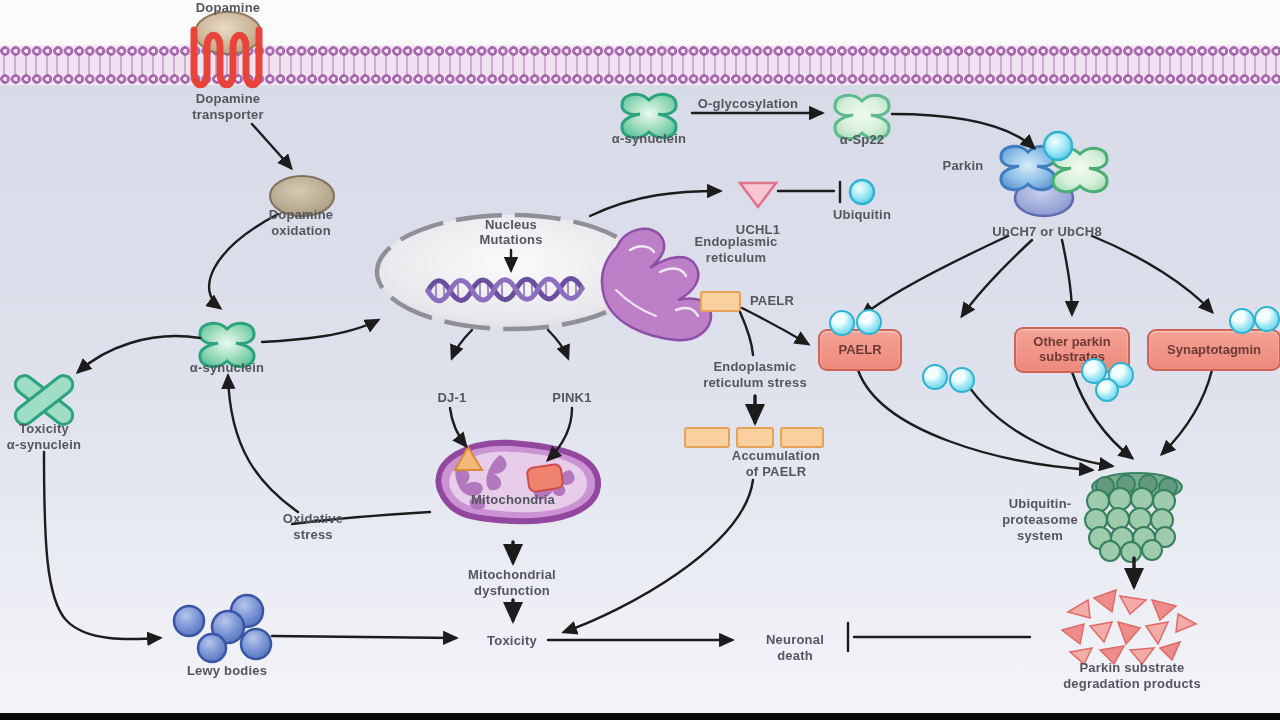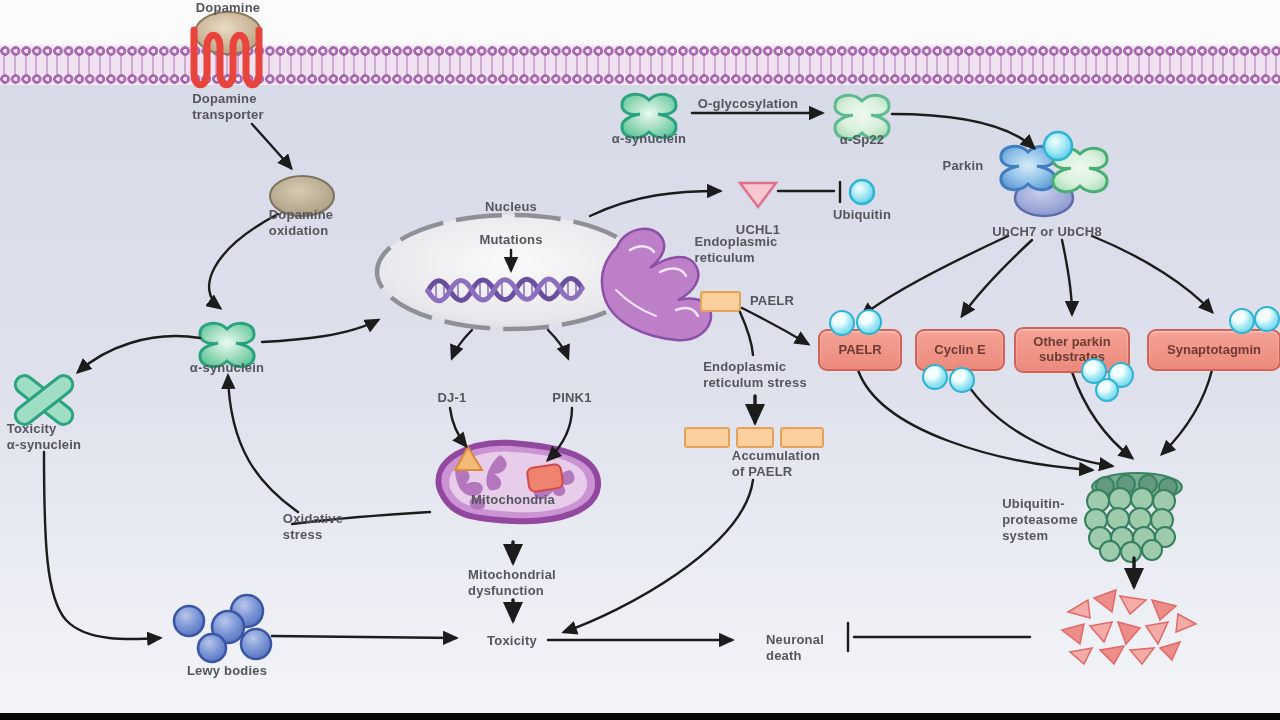--- a/index.html
+++ b/index.html
@@ -11,21 +11,21 @@
   
   .membrane{position:absolute;left:0;top:45px;width:1280px;height:40px;background:#f4e9f5;}
   .mem-row{position:absolute;left:0;width:100%;height:12px;background-repeat:repeat-x;
            background-image:radial-gradient(circle at 5px 6px,#f4e6f5 0 2.2px,#a868af 2.2px 4.6px,rgba(0,0,0,0) 5px);
            background-size:10.6px 12px;}
   .mem-row.top{top:0;} .mem-row.bot{bottom:0;}
   .mem-mid{position:absolute;left:0;top:11px;width:100%;height:18px;background-color:#f0e1f1;
            background-image:repeating-linear-gradient(90deg,rgba(168,104,175,0) 0 3.4px,rgba(168,104,175,.45) 3.4px 5.4px,rgba(168,104,175,0) 5.4px 10.6px);}
   .art{position:absolute;left:0;top:0;}
   .lbl{position:absolute;transform:translate(-50%,-50%);font-size:13px;font-weight:600;line-height:1.22;
-       color:#55555e;white-space:pre-line;letter-spacing:.2px;}
+       color:#55555e;text-align:center;white-space:pre-line;letter-spacing:.2px;}
   .sbox{position:absolute;background:linear-gradient(180deg,#f4a294,#ec8a7c);border:2px solid #cf6357;
         border-radius:9px;display:flex;align-items:center;justify-content:center;
         font-size:13px;font-weight:700;line-height:1.12;color:#6e3a34;text-align:center;white-space:pre-line;
         box-shadow:inset 0 1px 2px rgba(255,255,255,.55);}
   .udot{position:absolute;border-radius:50%;border:2.5px solid #2fb3d4;box-sizing:border-box;
         background:radial-gradient(circle at 35% 30%,#f2feff 0 28%,#9fe8f5 55%,#56c8e2 100%);}
 </style>
 </head>
 <body>
 
@@ -245,21 +245,20 @@
     </g>
     <g fill="none" stroke="#1c1c1c" stroke-width="3.4" stroke-linecap="round">
       <path d="M513,542 L513,562" marker-end="url(#ah)"></path>
       <path d="M513,600 L513,620" marker-end="url(#ah)"></path>
       <path d="M755,396 L755,422" marker-end="url(#ah)"></path>
       <path d="M1134,558 L1134,586" marker-end="url(#ah)"></path>
     </g>
   </svg>
 
   <div class="sbox" style="left:818px;top:329px;width:80px;height:38px"><span>PAELR</span></div>
-  <div class="sbox" style="left:915px;top:329px;width:86px;height:38px"><span>Cyclin E</span></div>
   <div class="sbox" style="left:1147px;top:329px;width:130px;height:38px"><span>Synaptotagmin</span></div>
   <div class="sbox" style="left:1014px;top:327px;width:112px;height:42px"><span>Other parkin
 substrates</span></div>
 
   <div class="udot" style="left:829px;top:310px;width:26px;height:26px"></div>
   <div class="udot" style="left:856px;top:309px;width:26px;height:26px"></div>
   <div class="udot" style="left:922px;top:364px;width:26px;height:26px"></div>
   <div class="udot" style="left:949px;top:367px;width:26px;height:26px"></div>
   <div class="udot" style="left:1081px;top:358px;width:26px;height:26px"></div>
   <div class="udot" style="left:1108px;top:362px;width:26px;height:26px"></div>
@@ -268,21 +267,21 @@
   <div class="udot" style="left:1254px;top:306px;width:26px;height:26px"></div>
 
   <div class="lbl" style="left:228px;top:8px">Dopamine</div>
   <div class="lbl" style="left:228px;top:107px">Dopamine
 transporter</div>
   <div class="lbl" style="left:301px;top:223px">Dopamine
 oxidation</div>
   <div class="lbl" style="left:227px;top:368px">α-synuclein</div>
   <div class="lbl" style="left:44px;top:437px">Toxicity
 α-synuclein</div>
-  <div class="lbl" style="left:511px;top:207px">Nucleus</div>
+  <div class="lbl" style="left:511px;top:225px">Nucleus</div>
   <div class="lbl" style="left:511px;top:240px">Mutations</div>
   <div class="lbl" style="left:452px;top:398px">DJ-1</div>
   <div class="lbl" style="left:572px;top:398px">PINK1</div>
   <div class="lbl" style="left:513px;top:500px">Mitochondria</div>
   <div class="lbl" style="left:313px;top:527px">Oxidative
 stress</div>
   <div class="lbl" style="left:512px;top:583px">Mitochondrial
 dysfunction</div>
   <div class="lbl" style="left:512px;top:641px">Toxicity</div>
   <div class="lbl" style="left:227px;top:671px">Lewy bodies</div>
@@ -298,15 +297,17 @@
   <div class="lbl" style="left:736px;top:250px">Endoplasmic
 reticulum</div>
   <div class="lbl" style="left:772px;top:301px">PAELR</div>
   <div class="lbl" style="left:755px;top:375px">Endoplasmic
 reticulum stress</div>
   <div class="lbl" style="left:776px;top:464px">Accumulation
 of PAELR</div>
   <div class="lbl" style="left:1040px;top:520px">Ubiquitin-
 proteasome
 system</div>
+  <div class="lbl" style="left:1132px;top:676px">Parkin substrate
+degradation products</div>
 
   <div class="bottom-bar"></div>
 </div>
 
 </body></html>

